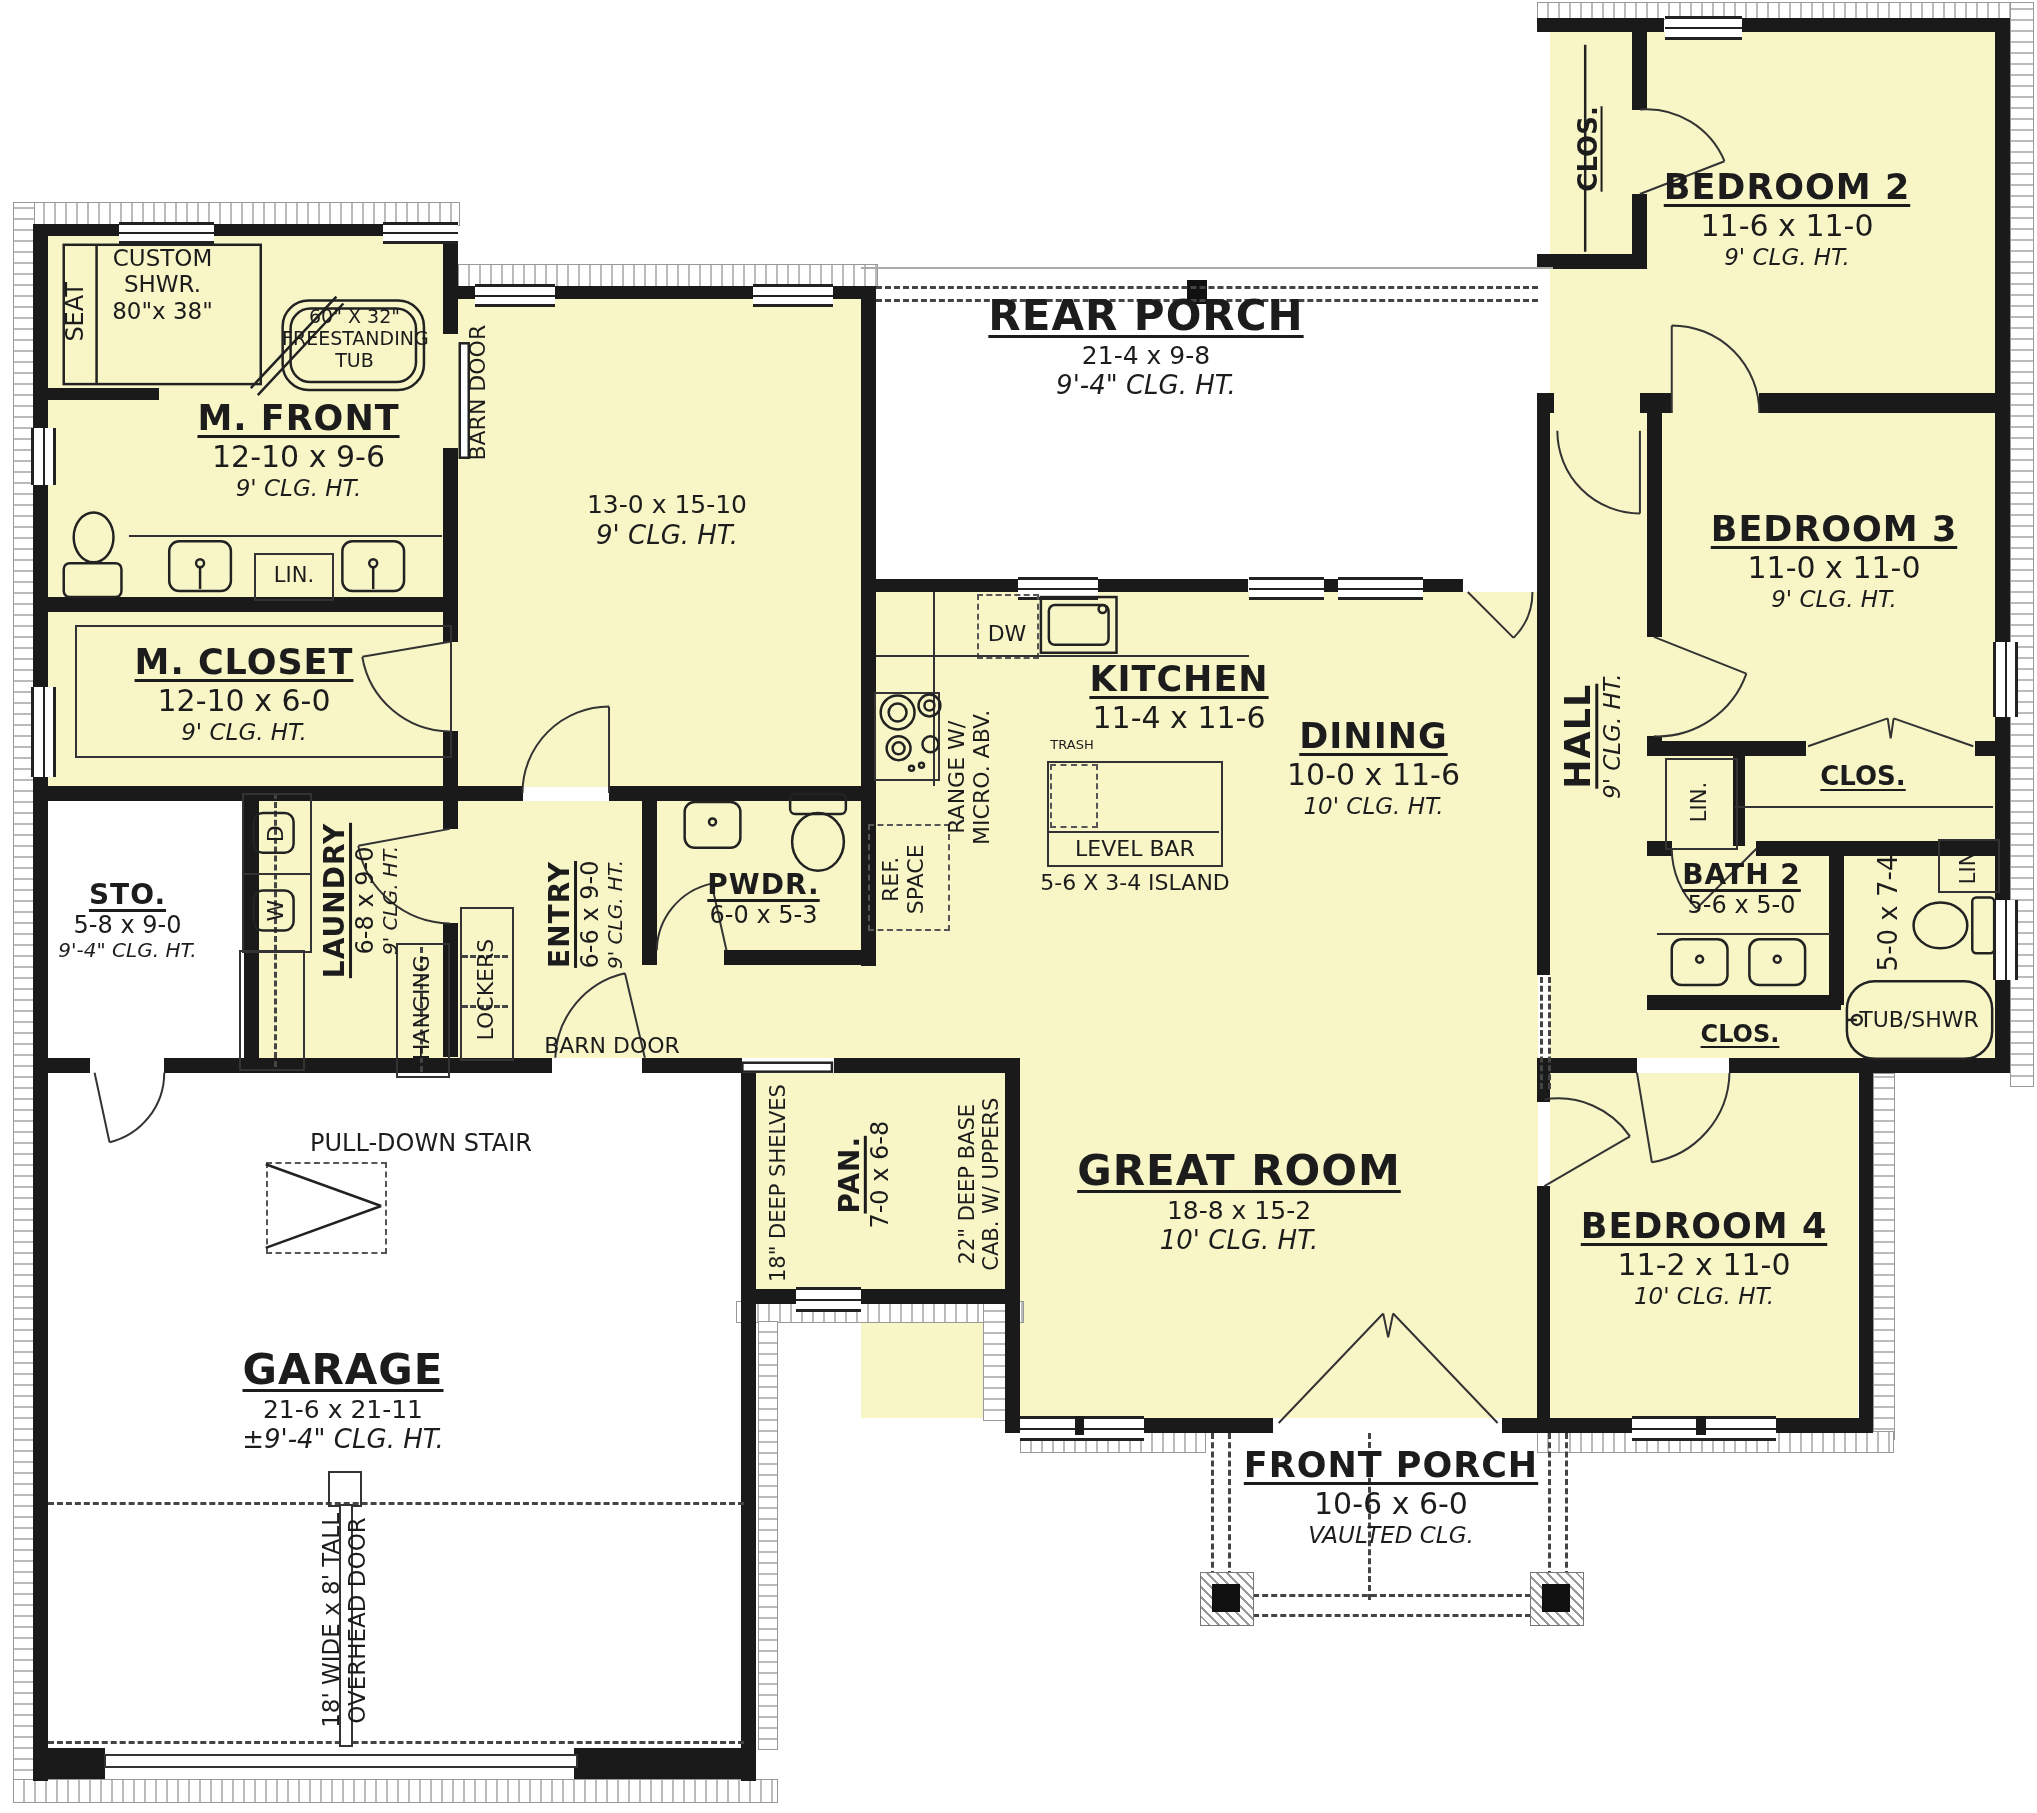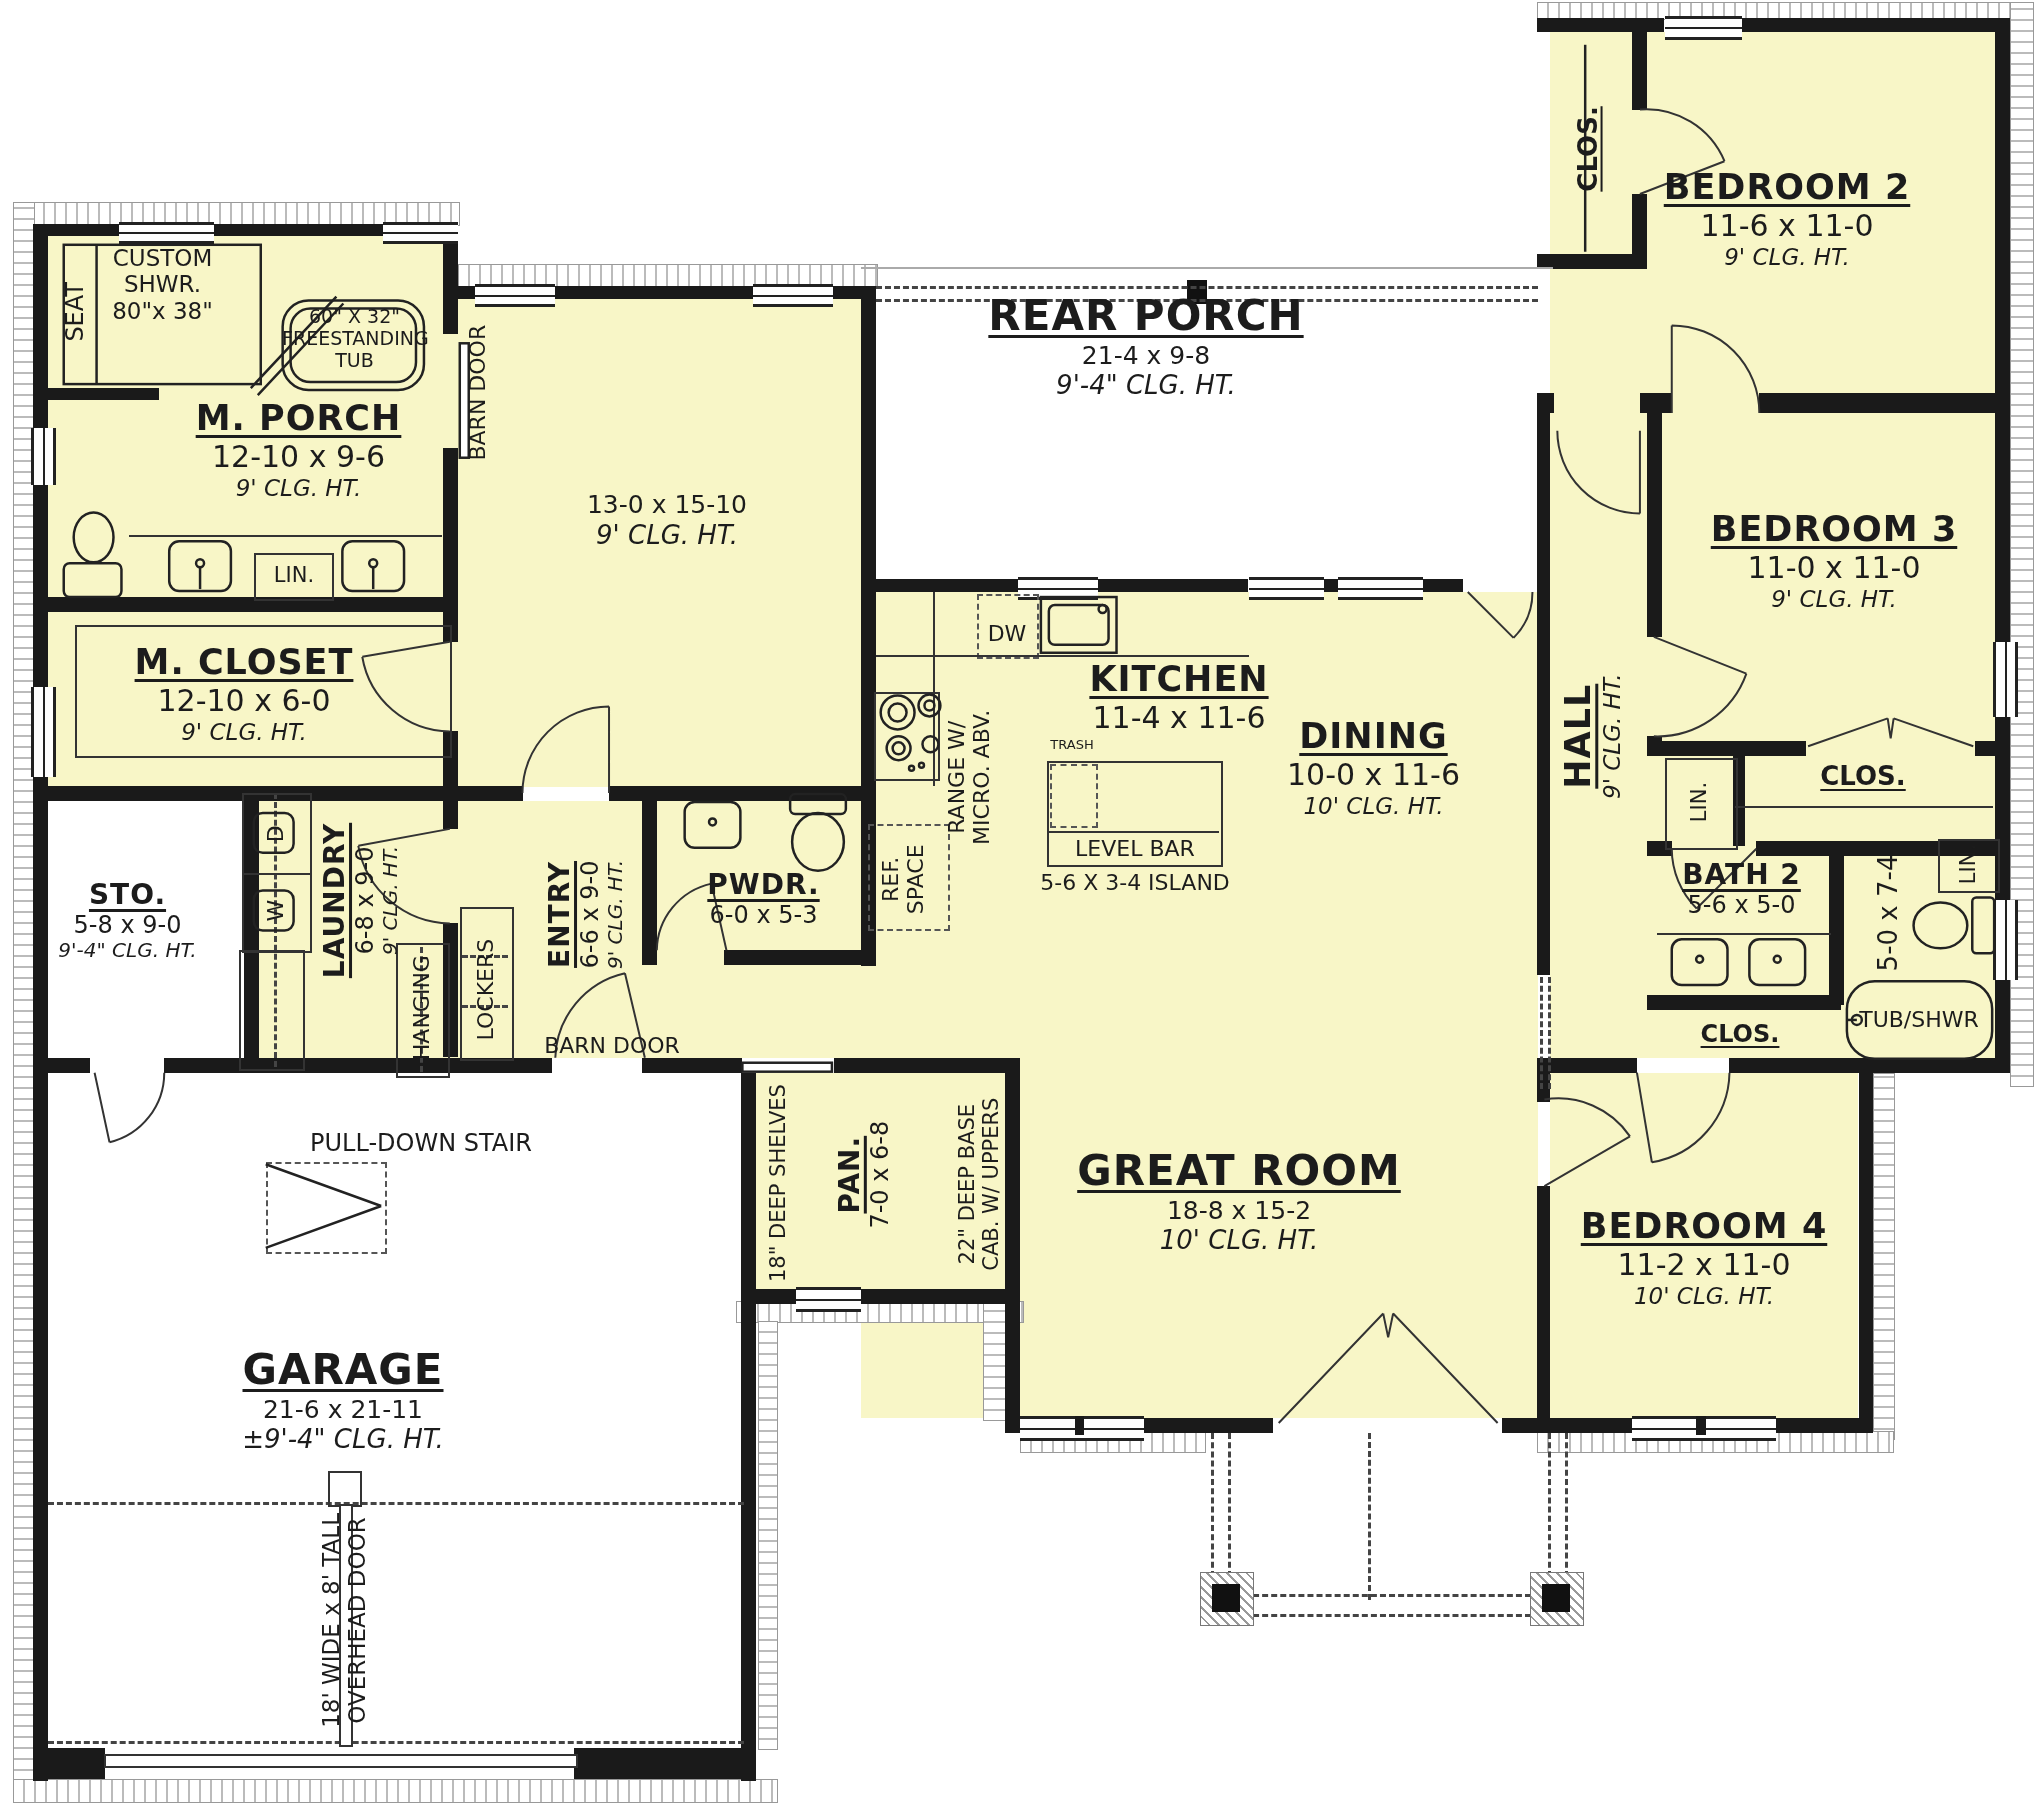--- a/index.html
+++ b/index.html
@@ -272,21 +272,21 @@
       <path d="M558,1063 A90,90 0 0 1 628,978 M648,1063 L628,978"></path>
       <path d="M660,955 A70,70 0 0 1 715,888 M730,955 L715,888"></path>
 
       <path d="M1285,1430 L1390,1320 M1505,1430 L1400,1320 M1390,1320 L1395,1344 L1400,1320"></path>
 
       <path d="M1817,750 L1897,722 M1983,750 L1903,722 M1897,722 L1900,742 L1903,722"></path>
     </g>
   </svg>
 
   <div class="lbl s2" style="left:159px;top:398px;width:279px">
-    <span class="name">M. PORCH</span>
+    <span class="name">M. FRONT</span>
     <span class="dim">12-10 x 9-6</span>
     <span class="clg">9' CLG. HT.</span>
   </div>
   <div class="lbl s2" style="left:85px;top:642px;width:318px">
     <span class="name">M. CLOSET</span>
     <span class="dim">12-10 x 6-0</span>
     <span class="clg">9' CLG. HT.</span>
   </div>
   <div class="lbl s1" style="left:468px;top:490px;width:398px">
     <span class="dim">13-0 x 15-10</span>
@@ -327,20 +327,25 @@
   <div class="lbl s1" style="left:1030px;top:1146px;width:418px">
     <span class="name">GREAT ROOM</span>
     <span class="dim">18-8 x 15-2</span>
     <span class="clg">10' CLG. HT.</span>
   </div>
   <div class="lbl s1" style="left:947px;top:291px;width:398px">
     <span class="name">REAR PORCH</span>
     <span class="dim">21-4 x 9-8</span>
     <span class="clg">9'-4" CLG. HT.</span>
   </div>
+  <div class="lbl s2" style="left:1222px;top:1445px;width:338px">
+    <span class="name">FRONT PORCH</span>
+    <span class="dim">10-6 x 6-0</span>
+    <span class="clg">VAULTED CLG.</span>
+  </div>
   <div class="lbl s1" style="left:184px;top:1345px;width:318px">
     <span class="name">GARAGE</span>
     <span class="dim">21-6 x 21-11</span>
     <span class="clg">±9'-4" CLG. HT.</span>
   </div>
   <div class="lbl s2" style="left:1608px;top:167px;width:358px">
     <span class="name">BEDROOM 2</span>
     <span class="dim">11-6 x 11-0</span>
     <span class="clg">9' CLG. HT.</span>
   </div>

